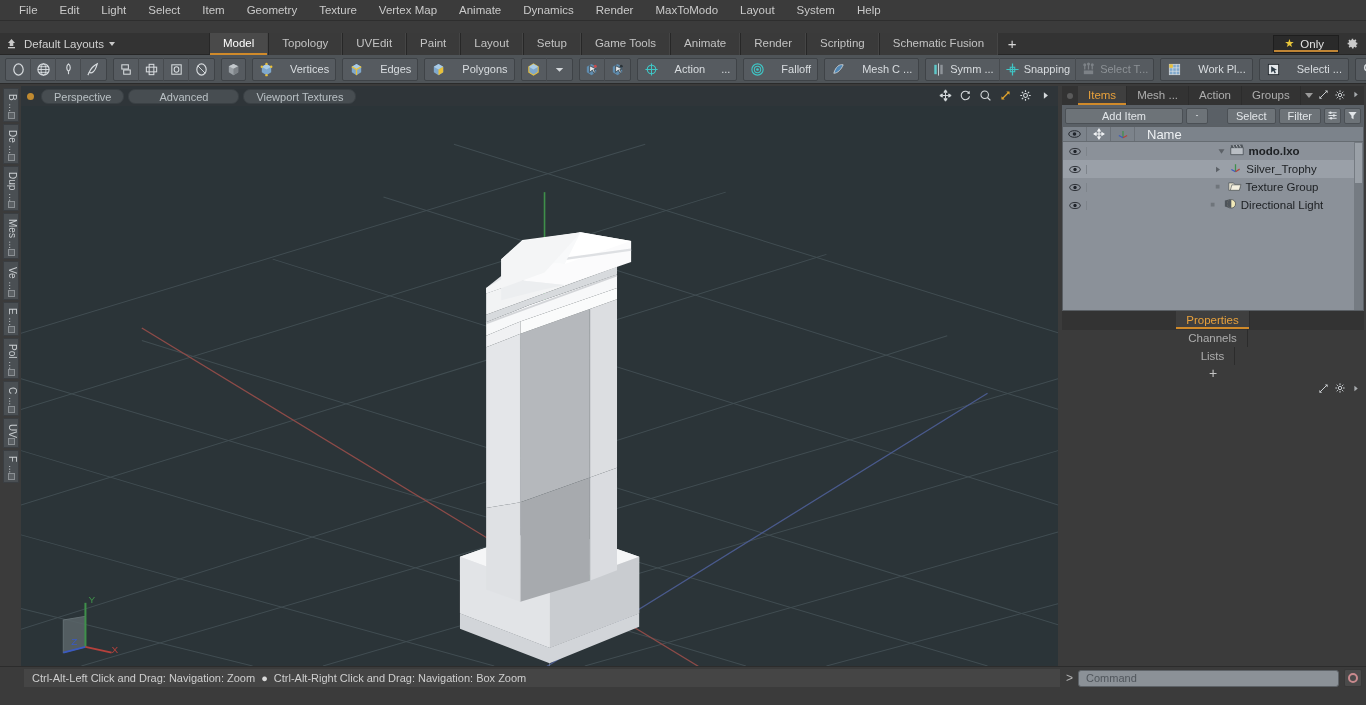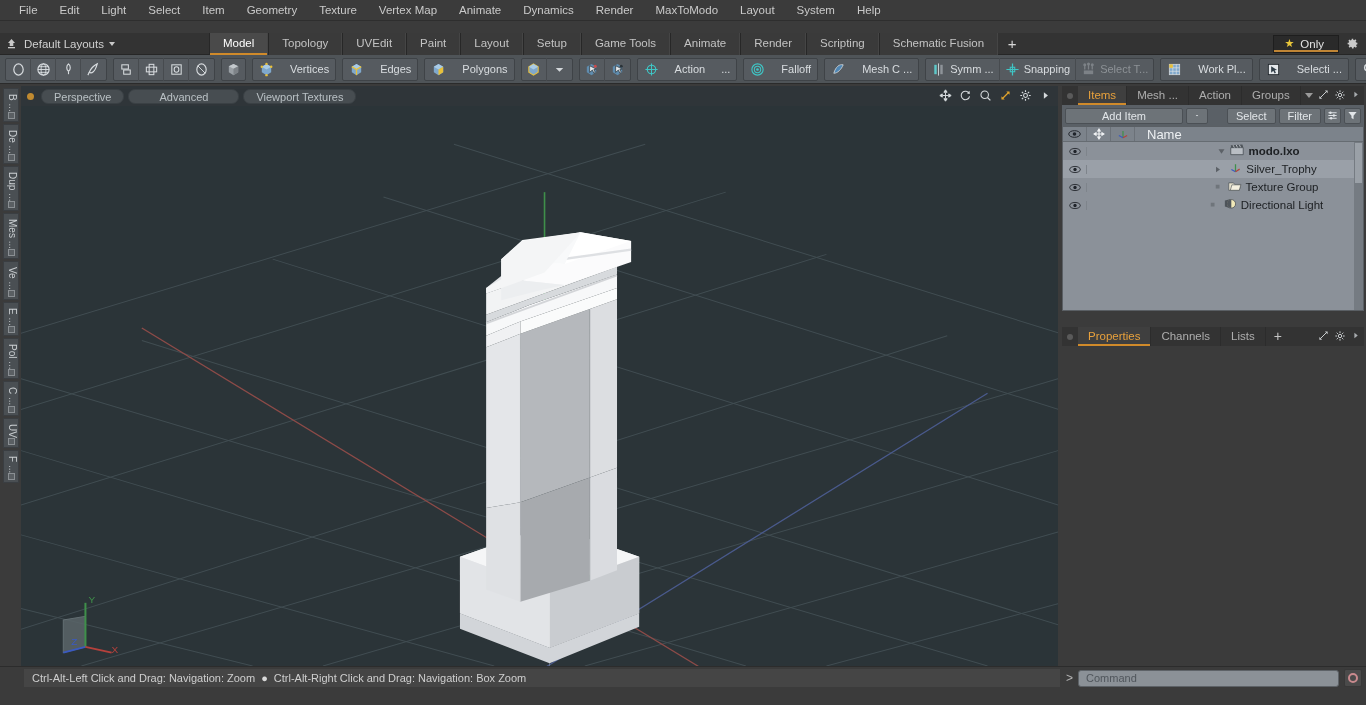--- a/index.html
+++ b/index.html
@@ -133,21 +133,21 @@
   .il-row { height:18px; display:flex; align-items:center; }
   .il-row.sel { background:#9aa0a8; }
   .il-cell { display:flex; align-items:center; justify-content:center; border-right:1px solid #7e848b; }
   .il-name { flex:1 1 auto; display:flex; align-items:center; gap:4px; padding-left:6px; color:#1c1f22; font-size:11.5px; border-right:none; }
   .il-name.root { font-weight:bold; }
   .il-indent { width:22px; display:flex; align-items:center; justify-content:flex-end; }
   .il-indent2 { width:38px; display:flex; align-items:center; justify-content:flex-end; padding-right:3px; }
   .il-scroll { position:absolute; right:0; top:15px; bottom:0; width:9px; background:#757b82; }
   .il-scroll i { position:absolute; top:1px; left:1px; width:7px; height:40px; background:#9aa0a7; display:block; }
 
-  .panelhead2 { margin-top:16px; }
+  .panelhead2 { margin-top:0;flex-direction:column; }
   .propsbody { flex:1 1 auto; background:#3b3b3b; }
 
   
   .statusbar { height:23px; flex:0 0 23px; background:#3b3b3b; display:flex; align-items:stretch; border-top:1px solid #2c2c2c; }
   .sb-left { flex:1 1 auto; background:#454545; margin:2px 0 2px 24px; display:flex; align-items:center; padding-left:8px; color:#cfcfcf; font-size:11px; }
   .sb-left .bullet { color:#d9d9d9; margin:0 6px; }
   .sb-right { flex:0 0 306px; display:flex; align-items:center; gap:5px; padding:0 4px 0 6px; }
   .cmd-prompt { color:#b4b4b4; font-size:12px; }
   .cmd-input { flex:1 1 auto; height:17px; background:#8b9197; border:1px solid #5d6267; border-radius:3px; display:flex; align-items:center; padding-left:7px; color:#50565c; font-size:11px; }
   .cmd-rec { width:18px;height:18px; background:#4a4a4a; border:1px solid #383838; border-radius:2px; display:flex;align-items:center;justify-content:center; }

